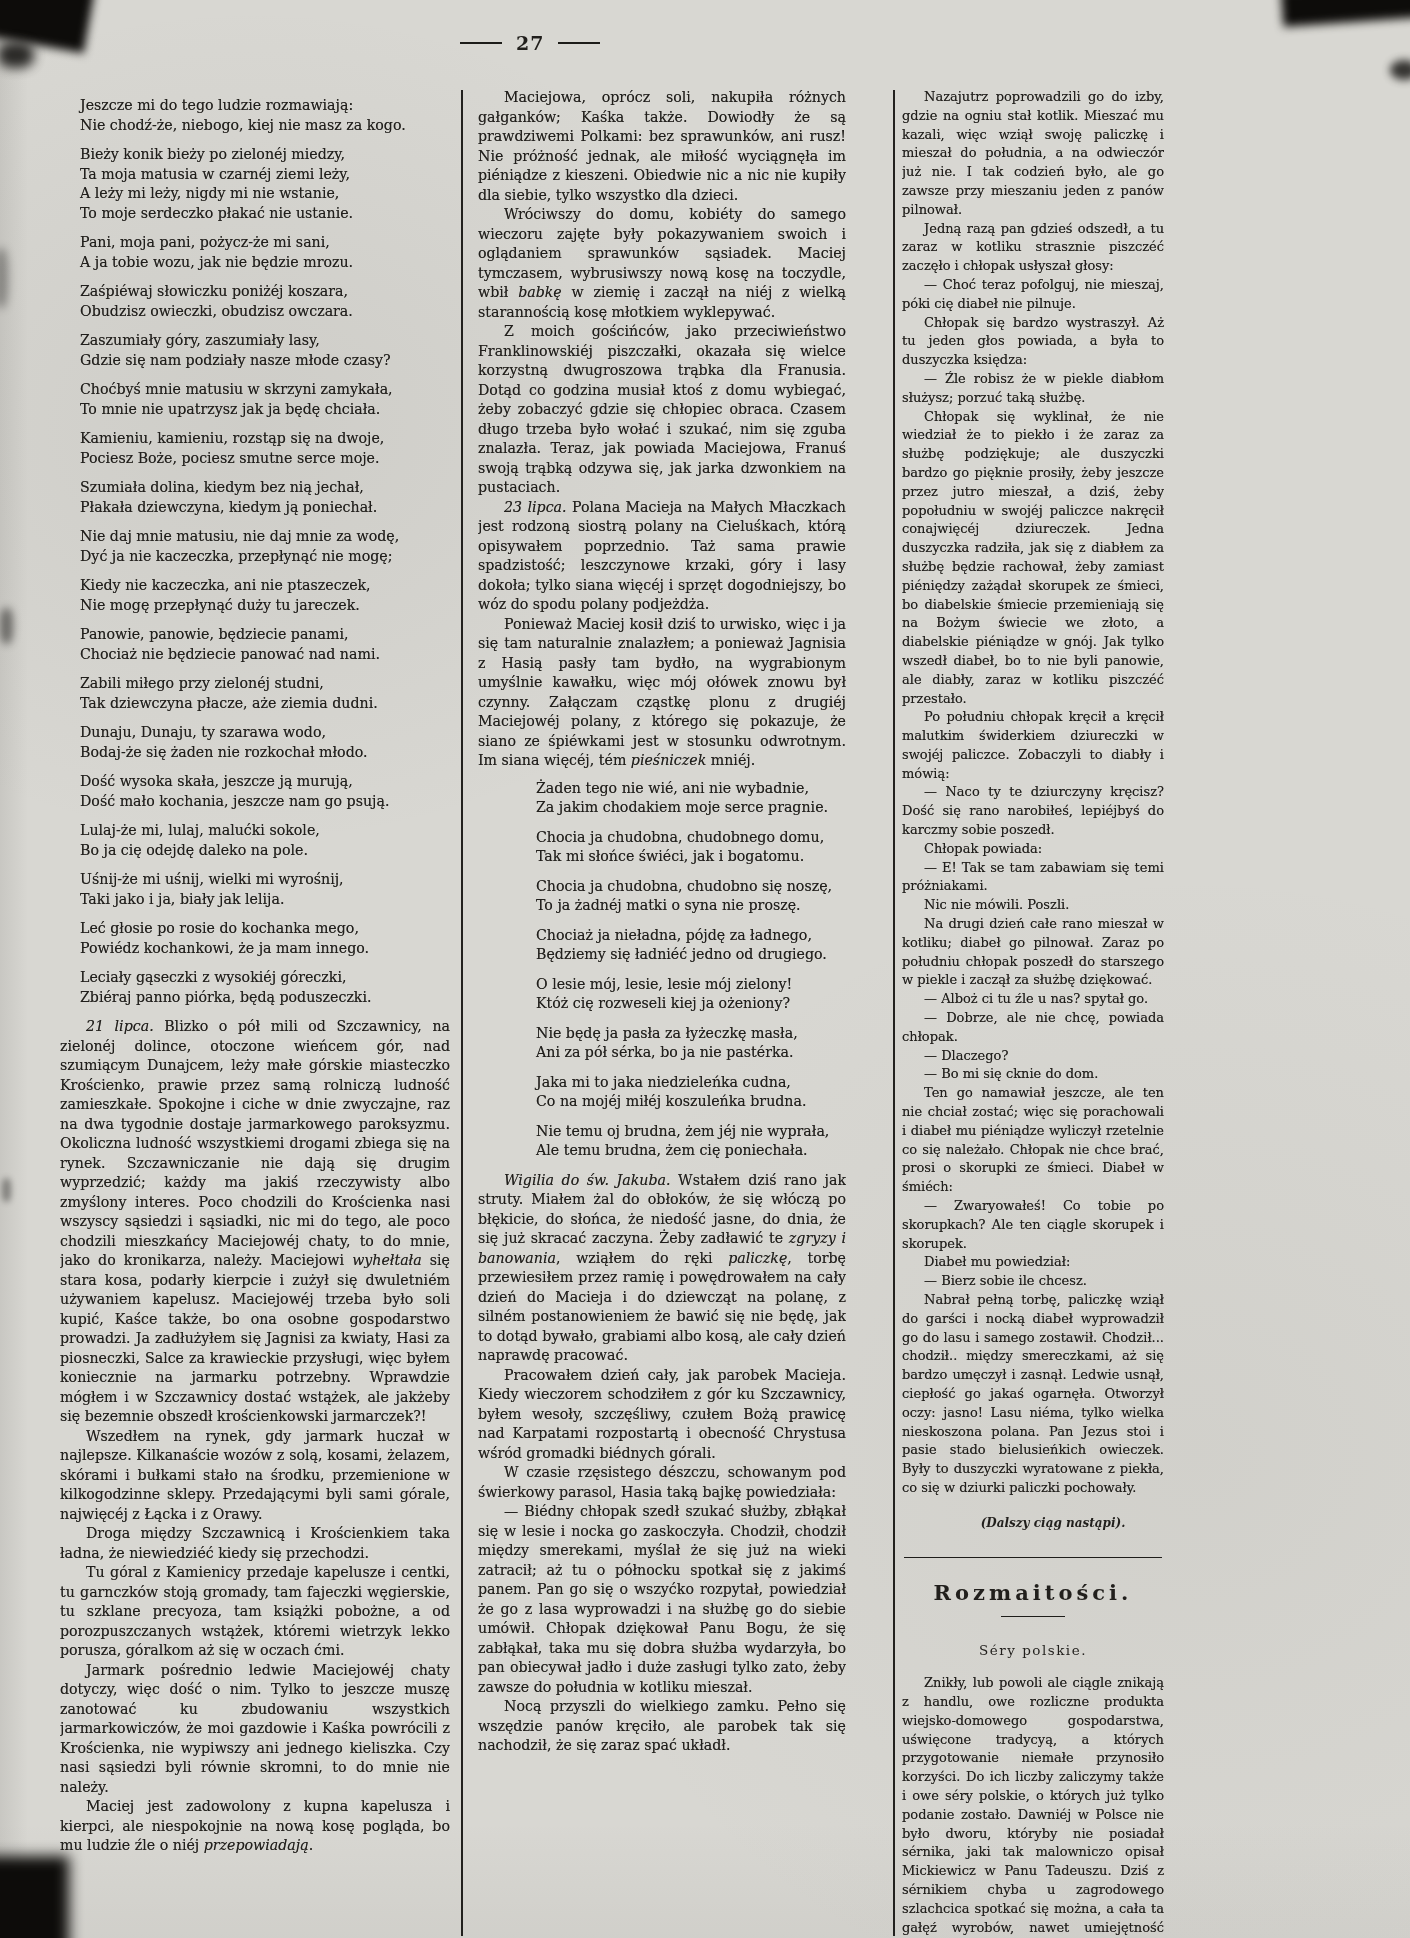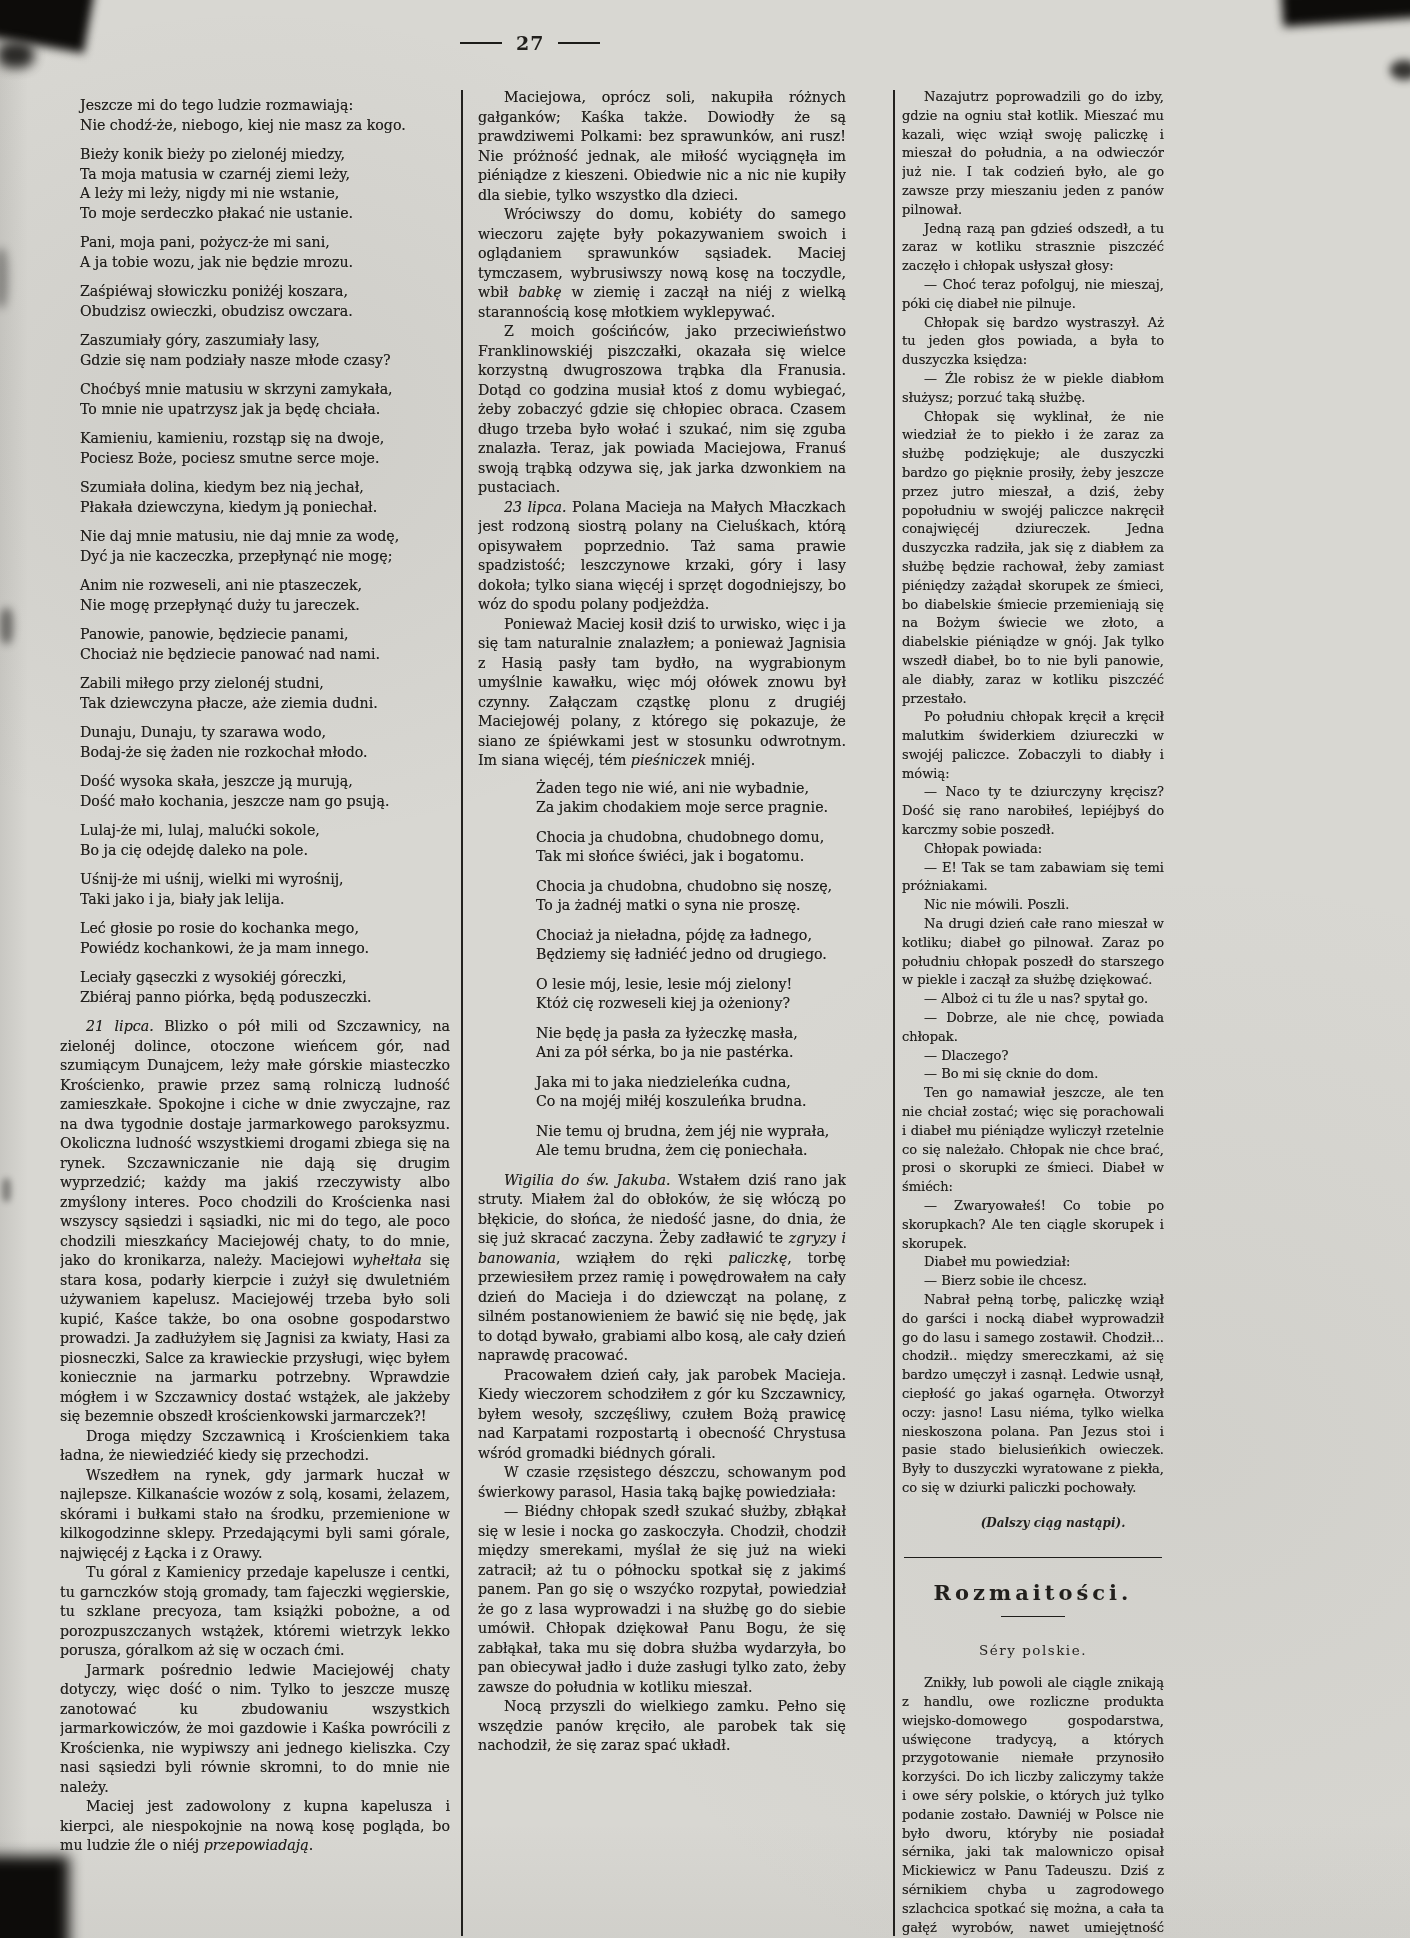--- a/index.html
+++ b/index.html
@@ -111,21 +111,21 @@
     </div>
     <div class="verse">
       <div class="vline">Szumiała dolina, kiedym bez nią jechał,</div>
       <div class="vline">Płakała dziewczyna, kiedym ją poniechał.</div>
     </div>
     <div class="verse">
       <div class="vline">Nie daj mnie matusiu, nie daj mnie za wodę,</div>
       <div class="vline">Dyć ja nie kaczeczka, przepłynąć nie mogę;</div>
     </div>
     <div class="verse">
-      <div class="vline">Anim nie rozweseli, ani nie ptaszeczek,</div>
+      <div class="vline">Kiedy nie kaczeczka, ani nie ptaszeczek,</div>
       <div class="vline">Nie mogę przepłynąć duży tu jareczek.</div>
     </div>
     <div class="verse">
       <div class="vline">Panowie, panowie, będziecie panami,</div>
       <div class="vline">Chociaż nie będziecie panować nad nami.</div>
     </div>
     <div class="verse">
       <div class="vline">Zabili miłego przy zielonéj studni,</div>
       <div class="vline">Tak dziewczyna płacze, aże ziemia dudni.</div>
     </div>
@@ -147,22 +147,22 @@
     </div>
     <div class="verse">
       <div class="vline">Leć głosie po rosie do kochanka mego,</div>
       <div class="vline">Powiédz kochankowi, że ja mam innego.</div>
     </div>
     <div class="verse">
       <div class="vline">Leciały gąseczki z wysokiéj góreczki,</div>
       <div class="vline">Zbiéraj panno piórka, będą poduszeczki.</div>
     </div>
     <p class="para"><span class="it">21 lipca.</span><span> Blizko o pół mili od Szczawnicy, na zielonéj dolince, otoczone wieńcem gór, nad szumiącym Dunajcem, leży małe górskie miasteczko Krościenko, prawie przez samą rolniczą ludność zamieszkałe. Spokojne i ciche w dnie zwyczajne, raz na dwa tygodnie dostaje jarmarkowego paroksyzmu. Okoliczna ludność wszystkiemi drogami zbiega się na rynek. Szczawniczanie nie dają się drugim wyprzedzić; każdy ma jakiś rzeczywisty albo zmyślony interes. Poco chodzili do Krościenka nasi wszyscy sąsiedzi i sąsiadki, nic mi do tego, ale poco chodzili mieszkańcy Maciejowéj chaty, to do mnie, jako do kronikarza, należy. Maciejowi </span><span class="it">wyhełtała</span><span> się stara kosa, podarły kierpcie i zużył się dwuletniém używaniem kapelusz. Maciejowéj trzeba było soli kupić, Kaśce także, bo ona osobne gospodarstwo prowadzi. Ja zadłużyłem się Jagnisi za kwiaty, Hasi za piosneczki, Salce za krawieckie przysługi, więc byłem koniecznie na jarmarku potrzebny. Wprawdzie mógłem i w Szczawnicy dostać wstążek, ale jakżeby się bezemnie obszedł krościenkowski jarmarczek?!</span></p>
+    <p class="para"><span>Wszedłem na rynek, gdy jarmark huczał w najlepsze. Kilkanaście wozów z solą, kosami, żelazem, skórami i bułkami stało na środku, przemienione w kilkogodzinne sklepy. Przedającymi byli sami górale, najwięcéj z Łącka i z Orawy.</span></p>
     <p class="para"><span>Droga między Szczawnicą i Krościenkiem taka ładna, że niewiedziéć kiedy się przechodzi.</span></p>
-    <p class="para"><span>Wszedłem na rynek, gdy jarmark huczał w najlepsze. Kilkanaście wozów z solą, kosami, żelazem, skórami i bułkami stało na środku, przemienione w kilkogodzinne sklepy. Przedającymi byli sami górale, najwięcéj z Łącka i z Orawy.</span></p>
     <p class="para"><span>Tu góral z Kamienicy przedaje kapelusze i centki, tu garnczków stoją gromady, tam fajeczki węgierskie, tu szklane precyoza, tam książki pobożne, a od porozpuszczanych wstążek, któremi wietrzyk lekko porusza, góralkom aż się w oczach ćmi.</span></p>
     <p class="para"><span>Jarmark pośrednio ledwie Maciejowéj chaty dotyczy, więc dość o nim. Tylko to jeszcze muszę zanotować ku zbudowaniu wszystkich jarmarkowiczów, że moi gazdowie i Kaśka powrócili z Krościenka, nie wypiwszy ani jednego kieliszka. Czy nasi sąsiedzi byli równie skromni, to do mnie nie należy.</span></p>
     <p class="para"><span>Maciej jest zadowolony z kupna kapelusza i kierpci, ale niespokojnie na nową kosę pogląda, bo mu ludzie źle o niéj </span><span class="it">przepowiadają</span><span>.</span></p>
   </div>
 <div class="col" id="col1">
     <p class="para"><span>Maciejowa, oprócz soli, nakupiła różnych gałganków; Kaśka także. Dowiodły że są prawdziwemi Polkami: bez sprawunków, ani rusz! Nie próżność jednak, ale miłość wyciągnęła im piéniądze z kieszeni. Obiedwie nic a nic nie kupiły dla siebie, tylko wszystko dla dzieci.</span></p>
     <p class="para"><span>Wróciwszy do domu, kobiéty do samego wieczoru zajęte były pokazywaniem swoich i oglądaniem sprawunków sąsiadek. Maciej tymczasem, wybrusiwszy nową kosę na toczydle, wbił </span><span class="it">babkę</span><span> w ziemię i zaczął na niéj z wielką starannością kosę młotkiem wyklepywać.</span></p>
     <p class="para"><span>Z moich gościńców, jako przeciwieństwo Franklinowskiéj piszczałki, okazała się wielce korzystną dwugroszowa trąbka dla Franusia. Dotąd co godzina musiał ktoś z domu wybiegać, żeby zobaczyć gdzie się chłopiec obraca. Czasem długo trzeba było wołać i szukać, nim się zguba znalazła. Teraz, jak powiada Maciejowa, Franuś swoją trąbką odzywa się, jak jarka dzwonkiem na pustaciach.</span></p>
     <p class="para"><span class="it">23 lipca.</span><span> Polana Macieja na Małych Młaczkach jest rodzoną siostrą polany na Cieluśkach, którą opisywałem poprzednio. Taż sama prawie spadzistość; leszczynowe krzaki, góry i lasy dokoła; tylko siana więcéj i sprzęt dogodniejszy, bo wóz do spodu polany podjeżdża.</span></p>
     <p class="para"><span>Ponieważ Maciej kosił dziś to urwisko, więc i ja się tam naturalnie znalazłem; a ponieważ Jagnisia z Hasią pasły tam bydło, na wygrabionym umyślnie kawałku, więc mój ołówek znowu był czynny. Załączam cząstkę plonu z drugiéj Maciejowéj polany, z którego się pokazuje, że siano ze śpiéwkami jest w stosunku odwrotnym. Im siana więcéj, tém </span><span class="it">pieśniczek</span><span> mniéj.</span></p>

